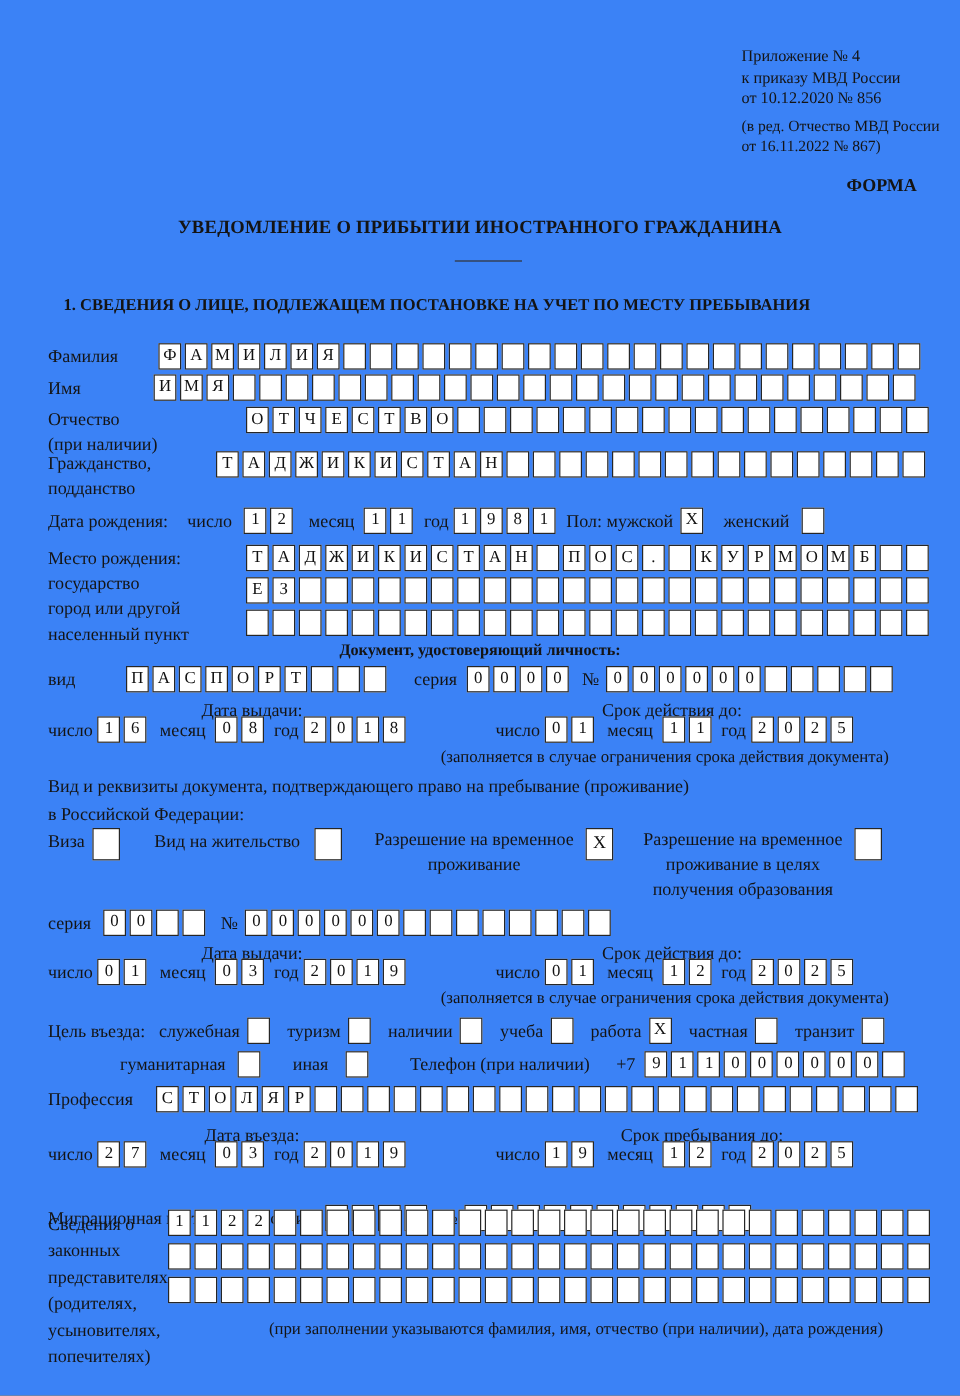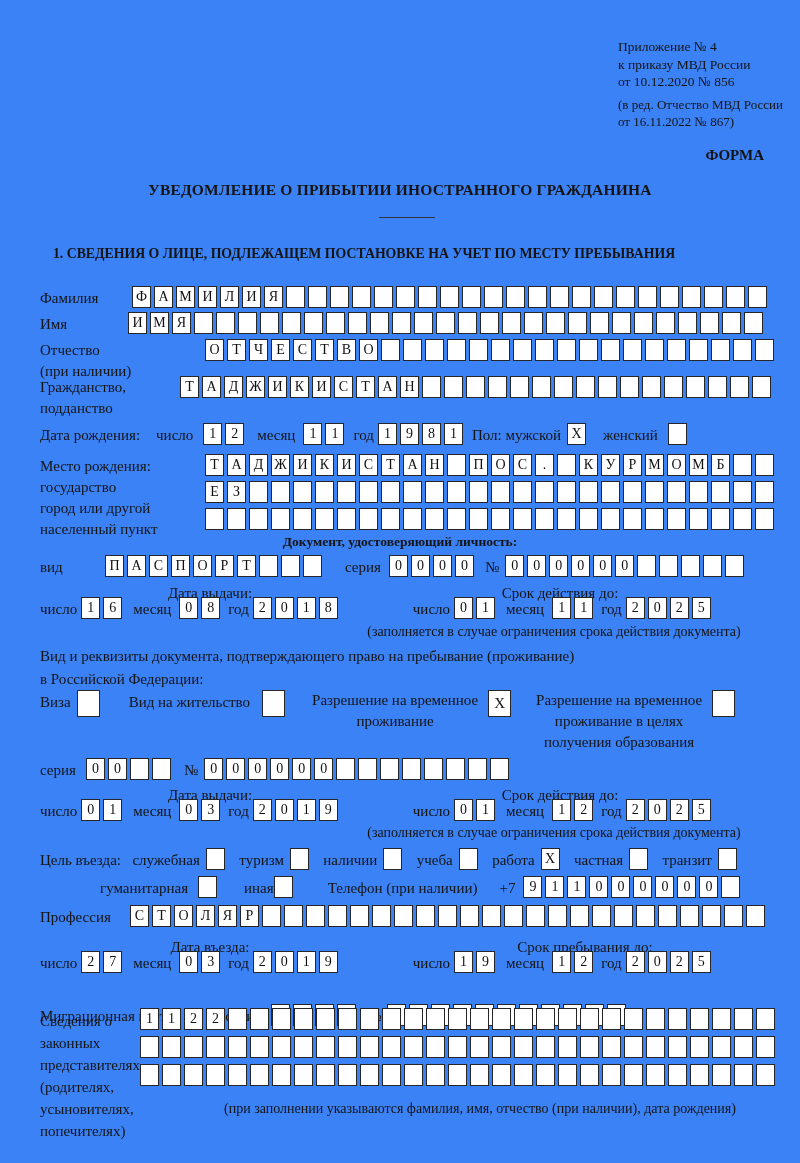--- a/index.html
+++ b/index.html
@@ -527,21 +527,21 @@
           <span class="cell"></span>
         </span>
     </span>
   </div>
 
   <div class="abs frow" style="left:100px;top:876px;">
     <span class="lbl" style="margin-right:10px;">гуманитарная</span>
     <span class="cells" style="margin-right:24px;">
         <span class="cell"></span>
       </span>
-    <span class="lbl" style="">иная</span>
+    <span class="lbl" style="margin-right:14px;">иная</span>
     <span class="cells" style="margin-right:32px;">
         <span class="cell"></span>
       </span>
     <span class="lbl" style="margin-right:22px;">Телефон (при наличии)</span>
     <span class="lbl" style="margin-right:8px;">+7</span>
     <span class="cells">
         <span class="cell">9</span>
         <span class="cell">1</span>
         <span class="cell">1</span>
         <span class="cell">0</span>

